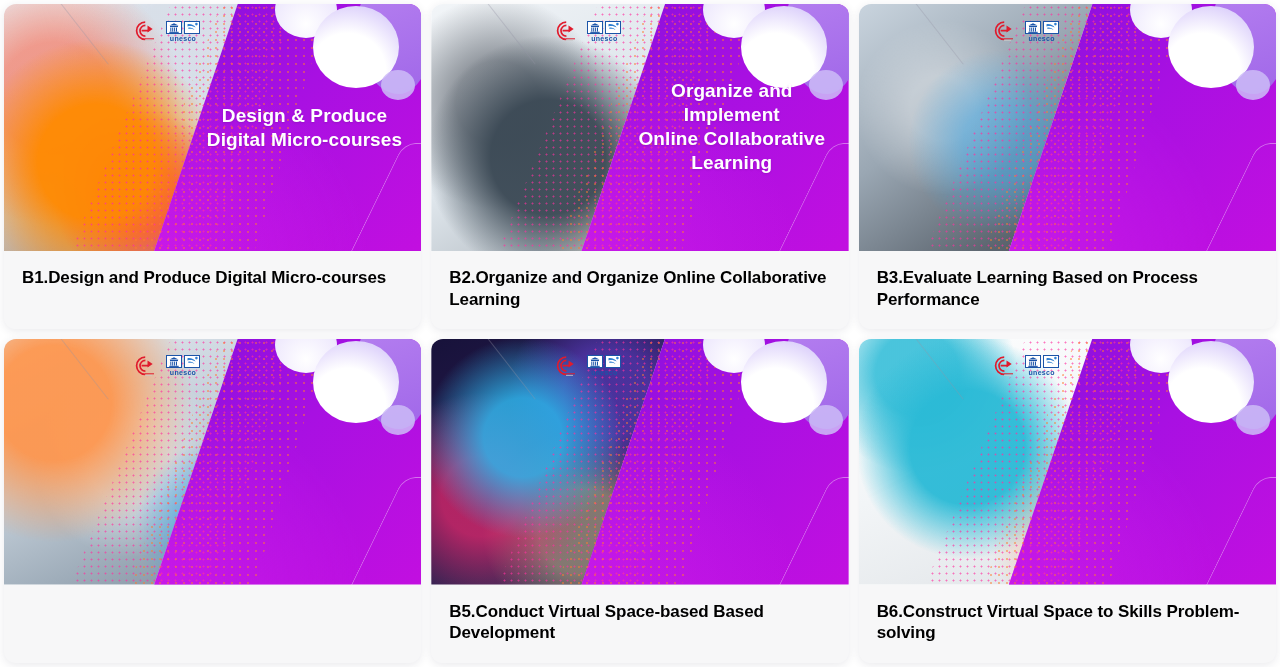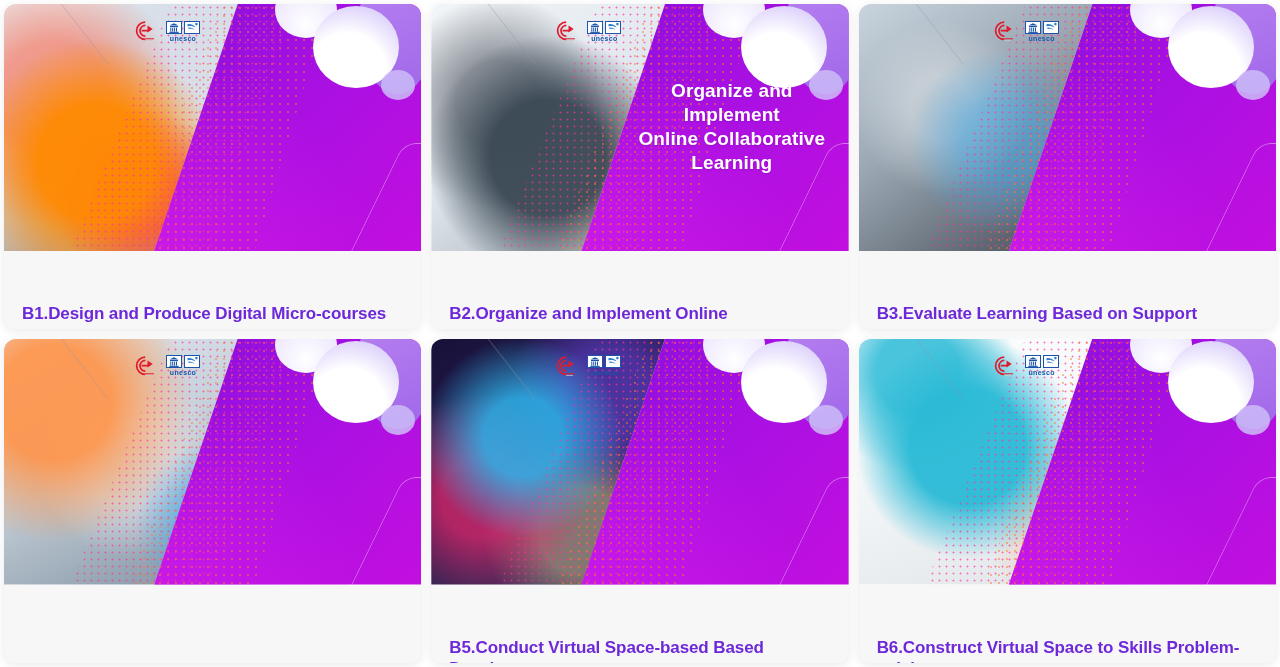--- a/index.html
+++ b/index.html
@@ -226,26 +226,25 @@
 
   
   .footer {
     flex: 1 1 auto;
     background: #f7f7f8;
     padding: 16px 18px 12px 18px;
     display: flex;
     align-items: flex-start;
   }
   .card-title {
-    color: #6d28d9;
+    color: #000000;
     font-weight: 700;
     font-size: 17px;
     line-height: 1.28;
     letter-spacing: -0.1px;
-    margin-top: 36px;
   }
 </style>
 </head>
 <body>
 
 <div id="grid">
     <div class="card">
     <div class="banner">
       <div class="photo ph-b1"></div>
       <div class="wedge"></div>
@@ -287,20 +286,21 @@
             <g fill="#2f7fd1">
               <path d="M21.5 3.2c3.4-.6 6.6 1 8.2 3.4-2.4-1.6-5.4-2.2-8.2-1.2z"></path>
               <path d="M22.4 6.6c2.6-.4 5 .8 6.2 2.6-1.8-1.2-4-1.7-6.2-1.1z"></path>
               <circle cx="30.4" cy="3.1" r="1.3"></circle>
             </g>
           </svg>
           <span class="unesco-word">unesco</span>
         </span>
       </div>
 
+      <div class="headline">Design &amp; Produce<br>Digital Micro-courses</div>
     </div>
 
     <div class="footer">
       <div class="card-title">B1.Design and Produce Digital Micro-courses</div>
     </div>
   </div>
     <div class="card">
     <div class="banner">
       <div class="photo ph-b2"></div>
       <div class="wedge"></div>
@@ -346,21 +346,21 @@
             </g>
           </svg>
           <span class="unesco-word">unesco</span>
         </span>
       </div>
 
       <div class="headline">Organize and Implement<br>Online Collaborative<br>Learning</div>
     </div>
 
     <div class="footer">
-      <div class="card-title">B2.Organize and Implement Online Personalized Learning</div>
+      <div class="card-title">B2.Organize and Organize Online Collaborative Learning</div>
     </div>
   </div>
     <div class="card">
     <div class="banner">
       <div class="photo ph-b3"></div>
       <div class="wedge"></div>
       <div class="halftone"></div>
       <div class="halftone2"></div>
       <div class="blob-a"></div>
       <div class="blob-c"></div>
@@ -401,21 +401,21 @@
               <circle cx="30.4" cy="3.1" r="1.3"></circle>
             </g>
           </svg>
           <span class="unesco-word">unesco</span>
         </span>
       </div>
 
     </div>
 
     <div class="footer">
-      <div class="card-title">B3.Evaluate Learning Based on Support Performance</div>
+      <div class="card-title">B3.Evaluate Learning Based on Process Performance</div>
     </div>
   </div>
     <div class="card row2">
     <div class="banner">
       <div class="photo ph-b4"></div>
       <div class="wedge"></div>
       <div class="halftone"></div>
       <div class="halftone2"></div>
       <div class="blob-a"></div>
       <div class="blob-c"></div>

